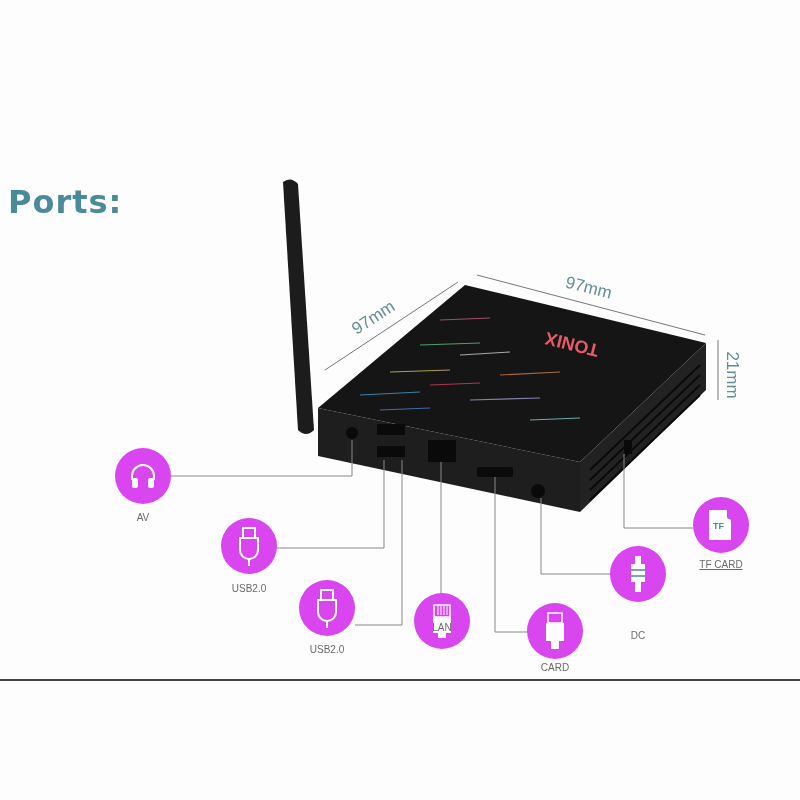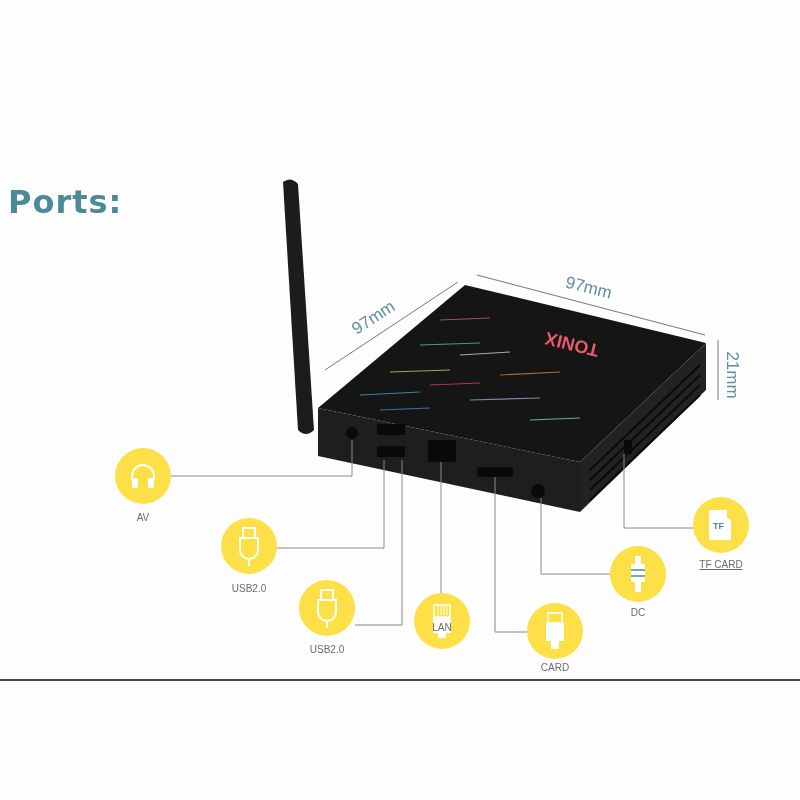--- a/index.html
+++ b/index.html
@@ -1,18 +1,18 @@
 <!DOCTYPE html>
 <html><head>
 <meta charset="utf-8">
 <style>
   html,body{margin:0;padding:0;}
   body{width:800px;height:800px;background:#fdfdfd;position:relative;overflow:hidden;font-family:"Liberation Sans",sans-serif;}
   .title{position:absolute;left:8px;top:183px;font-family:"DejaVu Sans",sans-serif;font-weight:bold;font-size:32px;color:#4a8a99;letter-spacing:1px;}
-  .circle{position:absolute;width:56px;height:56px;border-radius:50%;background:#fde047;display:flex;align-items:center;justify-content:center;}
+  .circle{position:absolute;width:56px;height:56px;border-radius:50%;background:#d946ef;display:flex;align-items:center;justify-content:center;}
   .label{position:absolute;font-size:10px;color:#6a6a6a;text-align:center;width:90px;}
   .dim{position:absolute;font-size:17px;color:#5f8f98;white-space:nowrap;}
   svg.lines{position:absolute;left:0;top:0;}
   .baseline{position:absolute;left:0;top:679px;width:800px;height:2px;background:#444;}
 </style>
 </head>
 <body>
 
 <div class="title">Ports:</div>
 
@@ -130,21 +130,21 @@
   <svg width="20" height="40" viewBox="0 0 20 40">
       <rect x="7" y="2" width="6" height="8" fill="#fff"></rect>
       <rect x="3" y="10" width="14" height="18" fill="#fff"></rect>
       <g stroke="#4a8a99" stroke-width="1.5">
         <line x1="3" y1="16" x2="17" y2="16"></line>
         <line x1="3" y1="22" x2="17" y2="22"></line>
       </g>
       <rect x="7" y="28" width="6" height="10" fill="#fff"></rect>
     </svg>
 </div>
-<div class="label" style="left:593px;top:607px;">DC</div>
+<div class="label" style="left:593px;top:630px;">DC</div>
 
 <div class="circle" style="left:693px;top:497px;">
   <svg width="28" height="34" viewBox="0 0 28 34">
       <path d="M2,2 H20 V10 L24,12 V32 H2 Z" fill="#fff"></path>
       <text x="6" y="21" font-size="9" font-weight="bold" fill="#4a8a99" font-family="Liberation Sans, sans-serif">TF</text>
     </svg>
 </div>
 <div class="label" style="left:676px;top:559px;text-decoration:underline;">TF CARD</div>
 
 <div class="baseline"></div>

